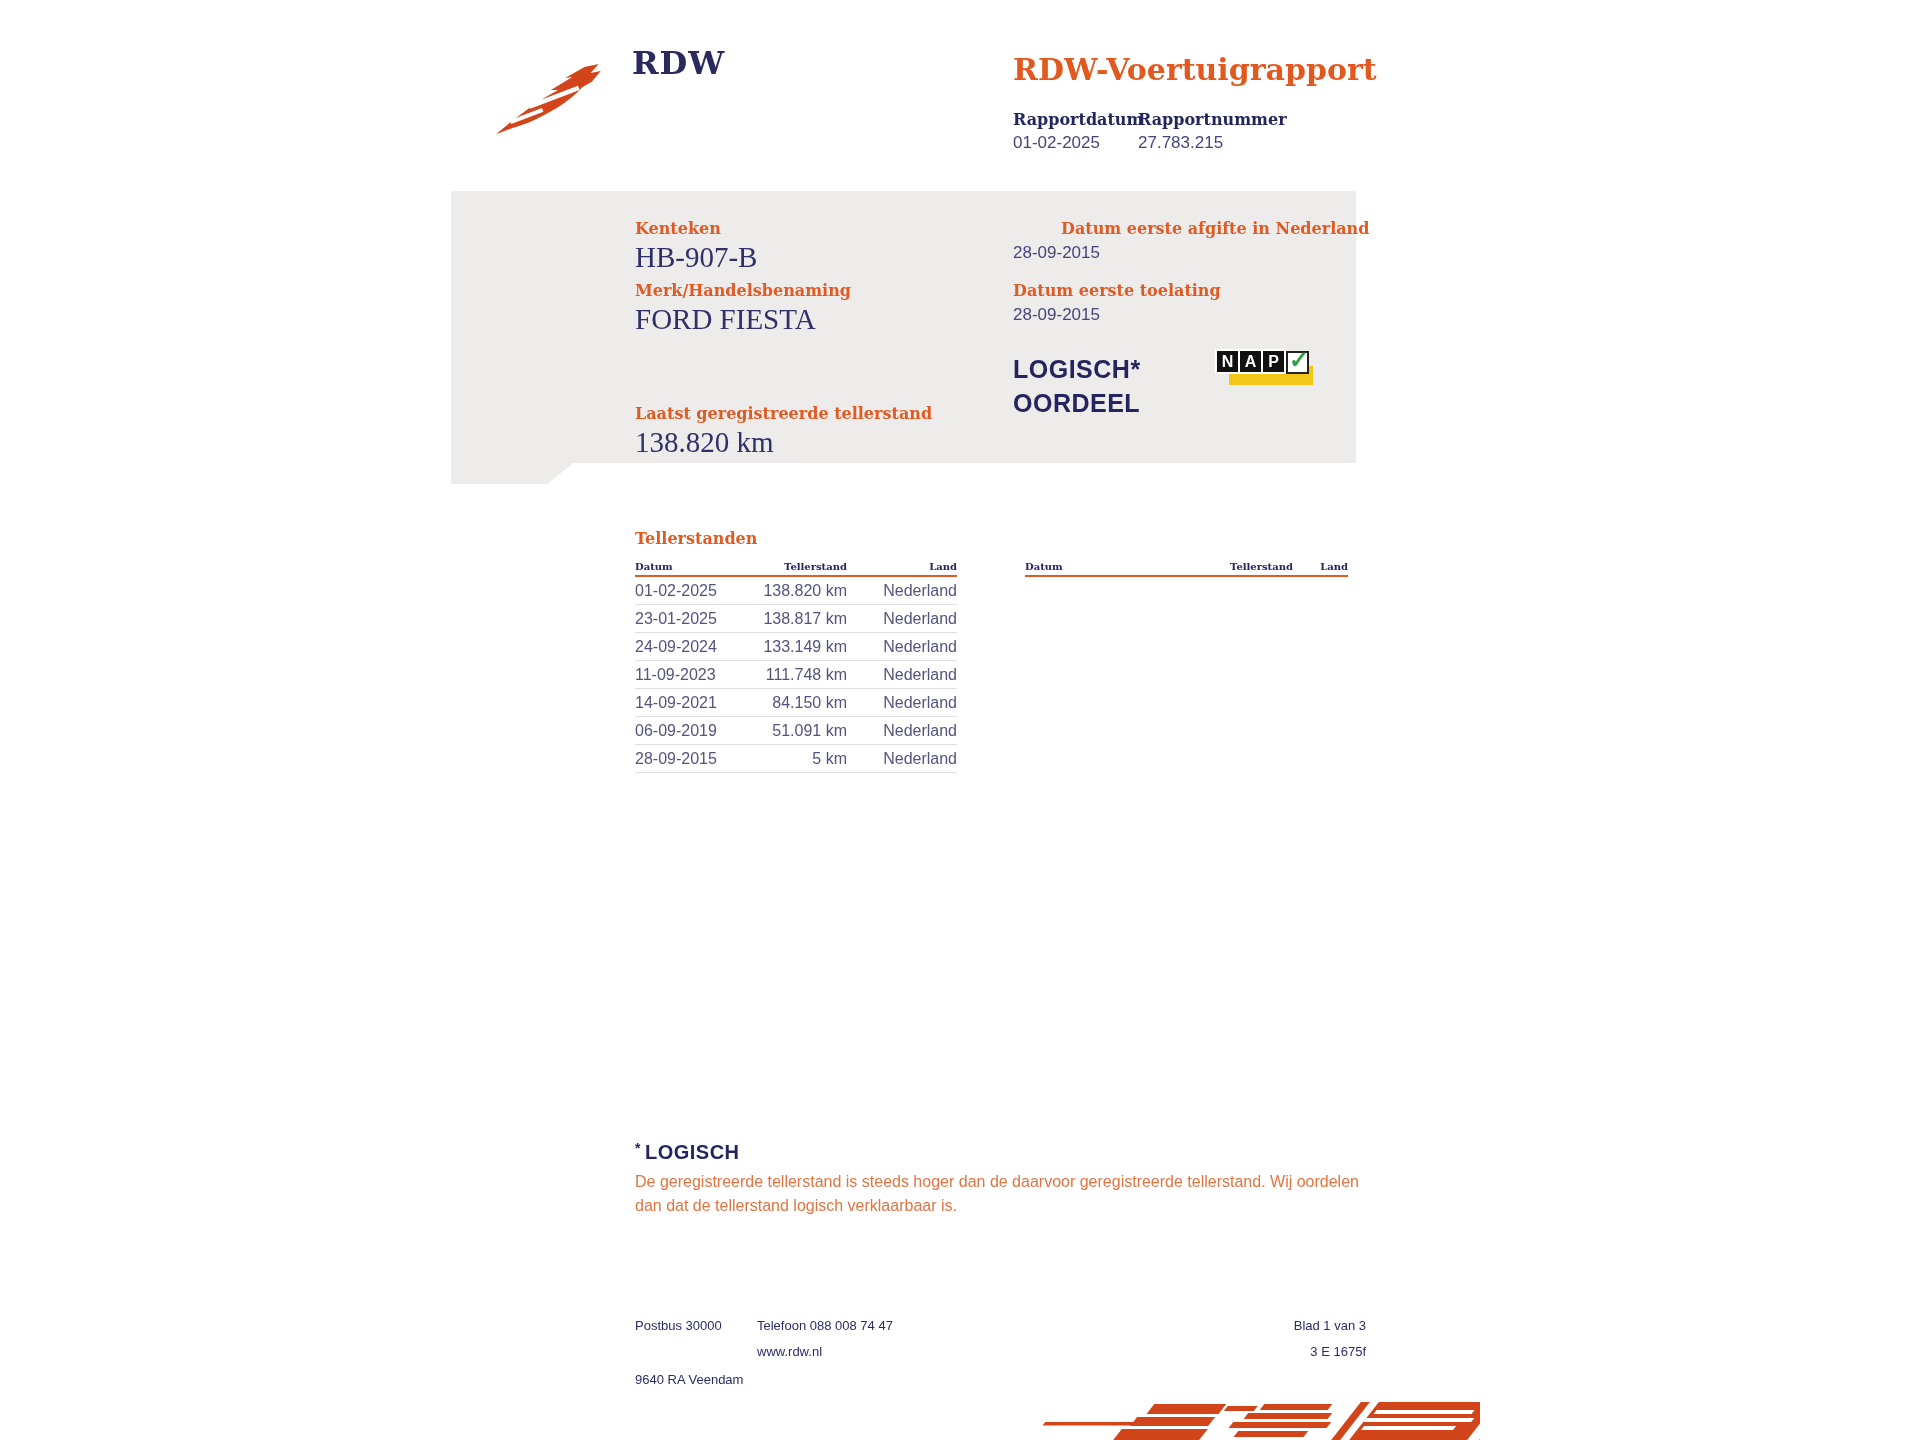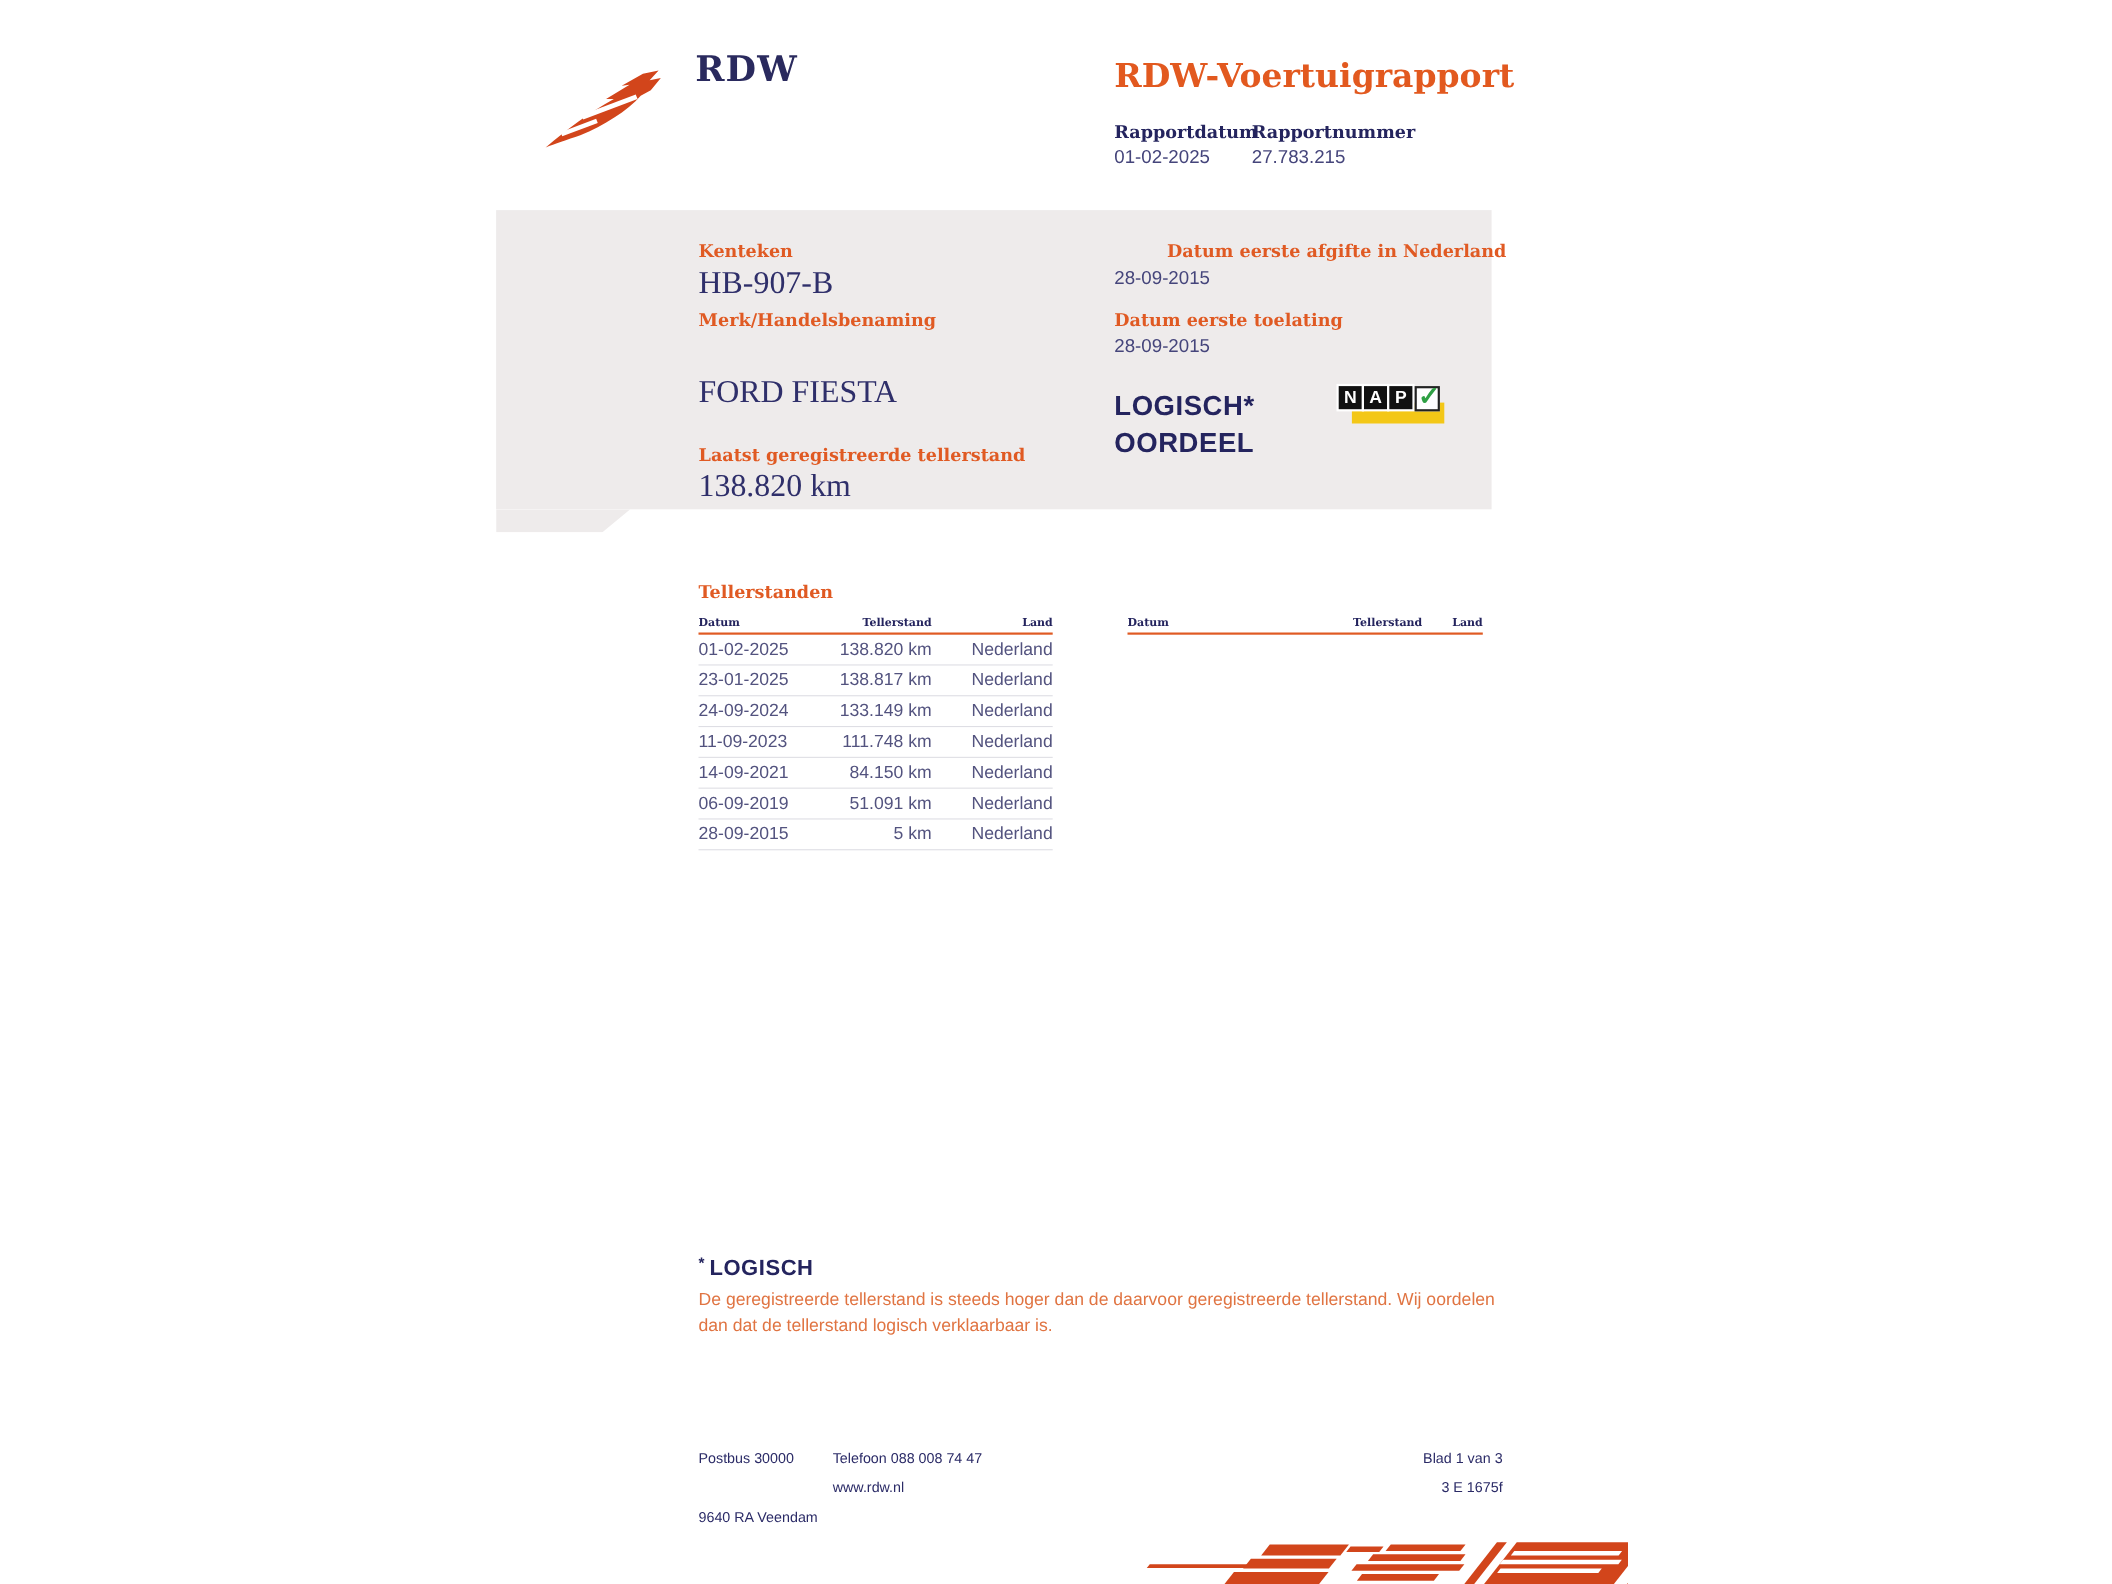--- a/index.html
+++ b/index.html
@@ -129,21 +129,21 @@
   <div class="abs meta-lbl" style="left:1013px; top:110px;">Rapportdatum</div>
   <div class="abs meta-val" style="left:1013px; top:133px;">01-02-2025</div>
   <div class="abs meta-lbl" style="left:1138px; top:110px;">Rapportnummer</div>
   <div class="abs meta-val" style="left:1138px; top:133px;">27.783.215</div>
 
   <div class="abs graybox"></div>
 
   <div class="abs lbl" style="left:635px; top:219px;">Kenteken</div>
   <div class="abs val-lg" style="left:635px; top:241px;text-align:right;">HB-907-B</div>
   <div class="abs lbl" style="left:635px; top:281px;">Merk/Handelsbenaming</div>
-  <div class="abs val-lg" style="left:635px; top:303px;margin-top:37px;">FORD FIESTA</div>
+  <div class="abs val-lg" style="left:635px; top:303px;">FORD FIESTA</div>
   <div class="abs lbl" style="left:635px; top:404px;">Laatst geregistreerde tellerstand</div>
   <div class="abs val-lg" style="left:635px; top:426px;">138.820 km</div>
 
   <div class="abs lbl" style="left:1013px; top:219px;margin-left:48px;">Datum eerste afgifte in Nederland</div>
   <div class="abs val" style="left:1013px; top:243px;">28-09-2015</div>
   <div class="abs lbl" style="left:1013px; top:281px;">Datum eerste toelating</div>
   <div class="abs val" style="left:1013px; top:305px;">28-09-2015</div>
 
   <div class="abs oordeel">
     <div>LOGISCH*</div>

